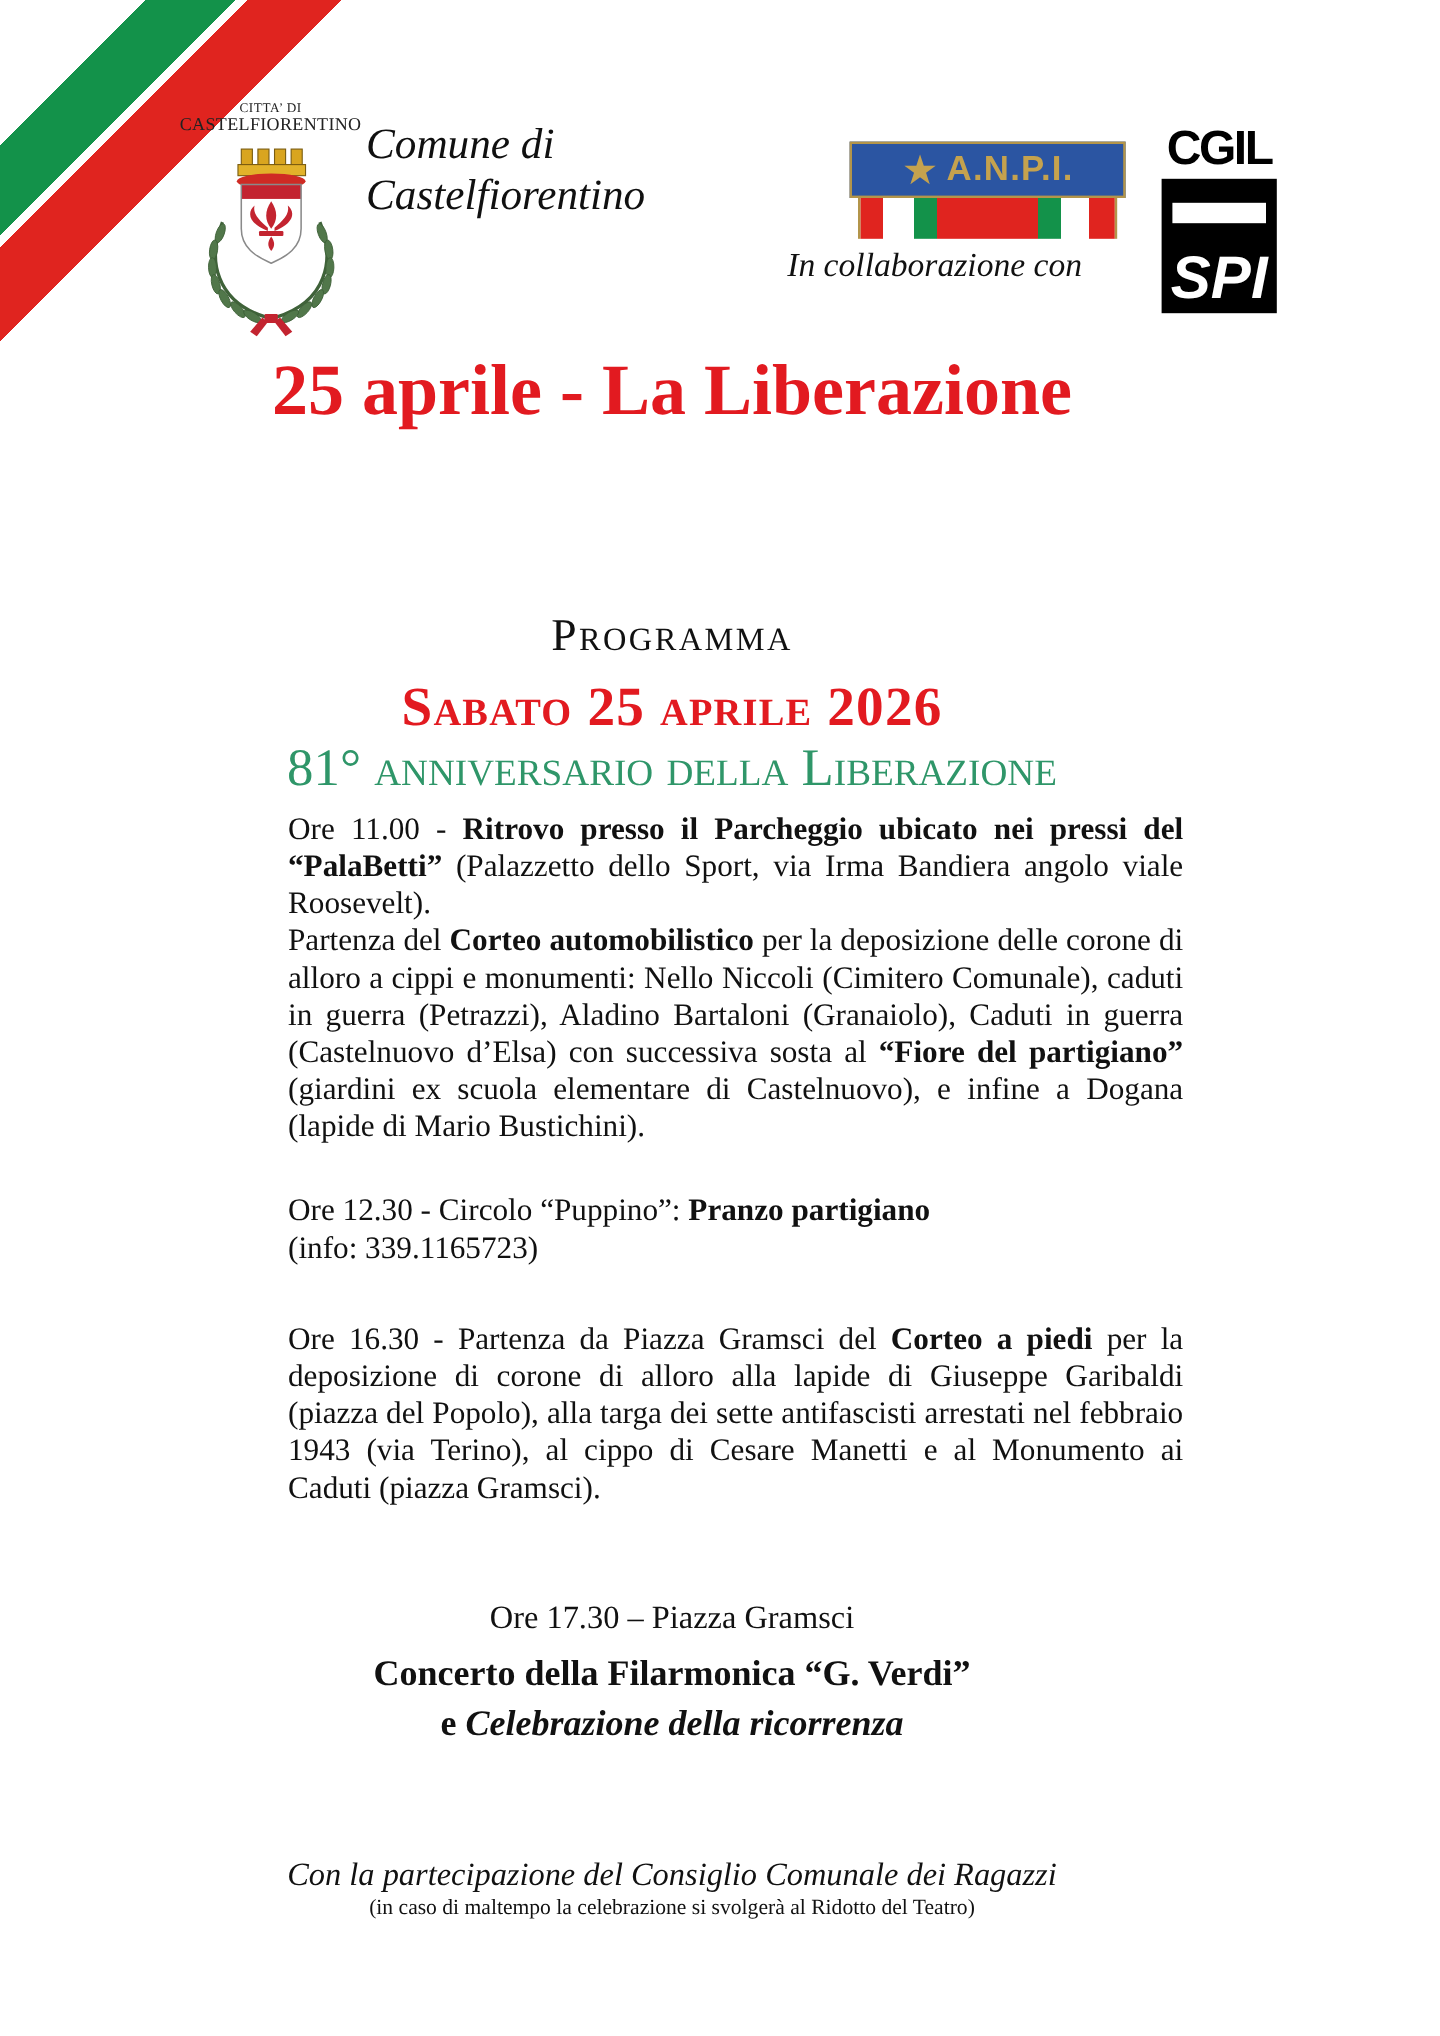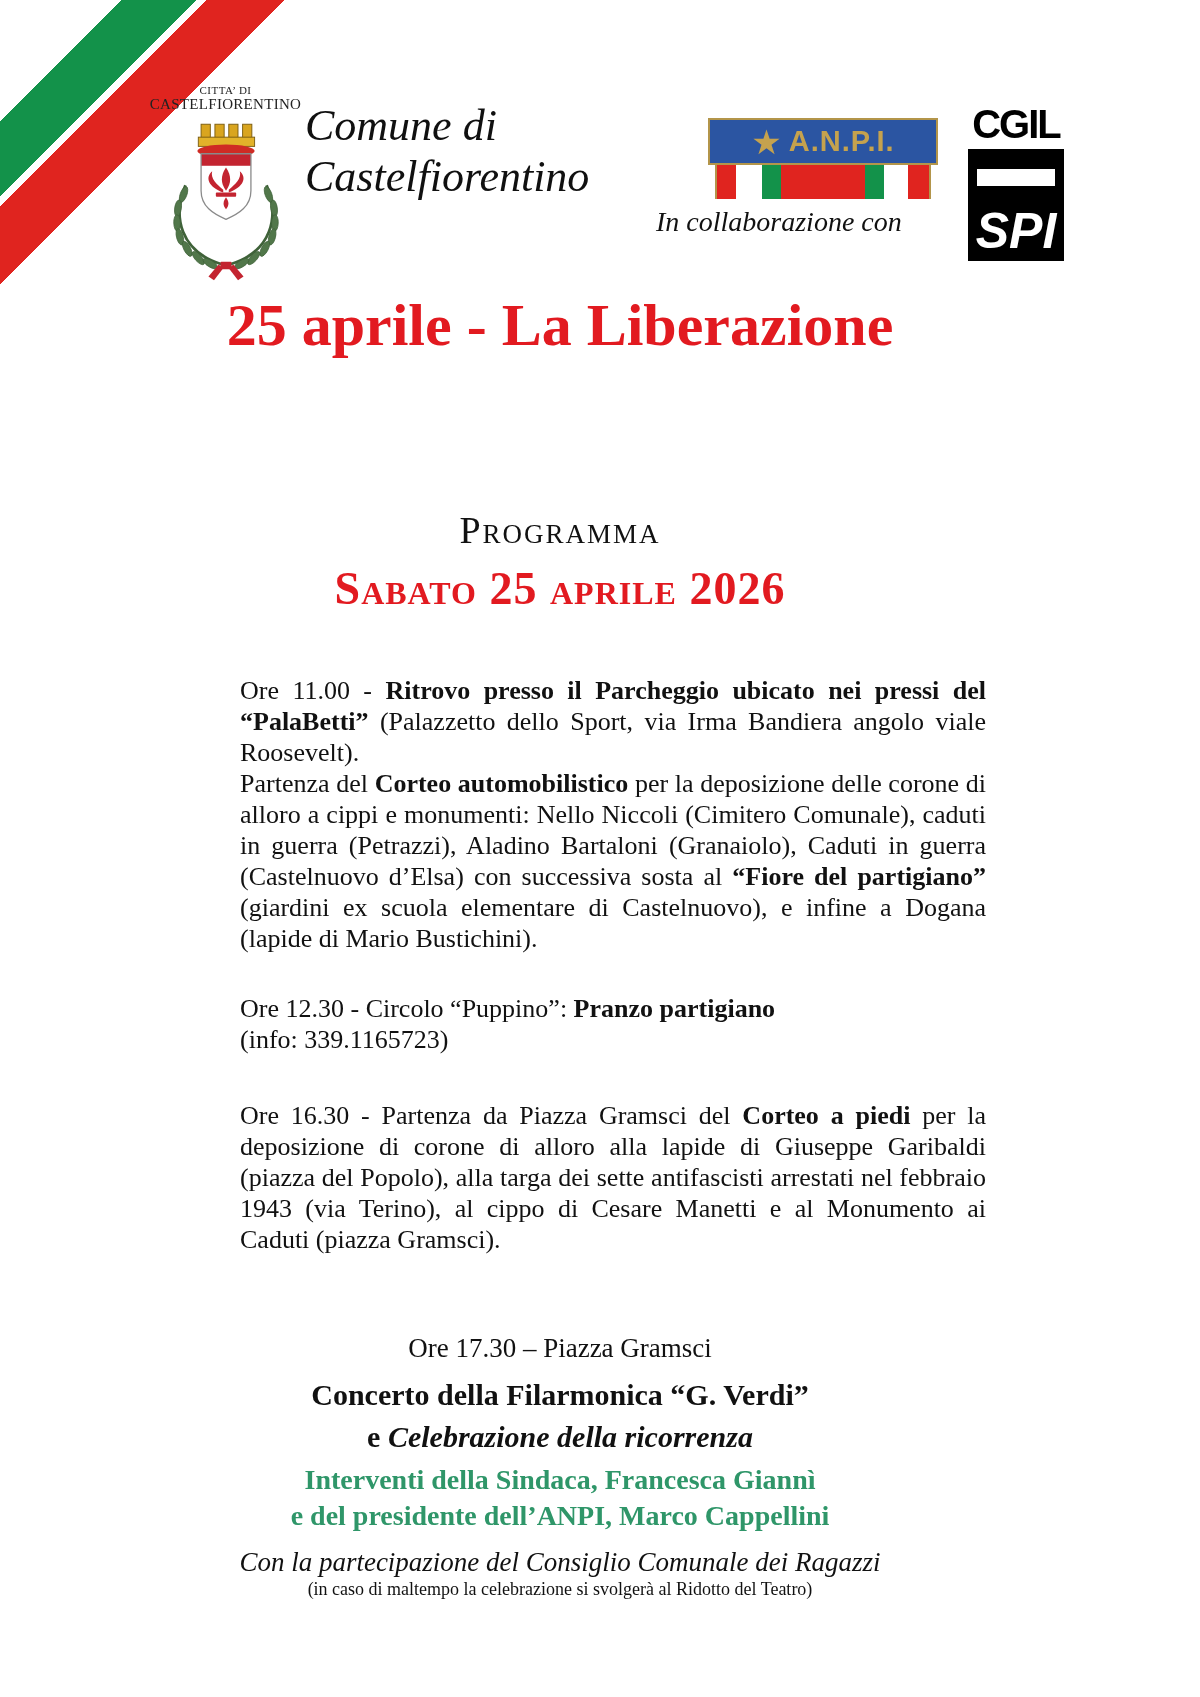--- a/index.html
+++ b/index.html
@@ -21,21 +21,21 @@
   }
 
   
   .crest-block { position:absolute; left:143px; top:84px; width:165px; text-align:center; }
   .crest-city1 { font-size:11px; letter-spacing:.5px; color:#222; }
   .crest-city2 { font-size:15px; letter-spacing:.3px; color:#222; }
   .crest-svg { width:150px; height:168px; margin-top:2px; }
 
   .comune {
     position:absolute; left:305px; top:100px;
-    font-style:italic; font-size:44px; line-height:1.16; color:#101010;
+    font-style:italic; font-size:36px; line-height:1.16; color:#101010;
   }
 
   
   .anpi-logo { position:absolute; left:708px; top:118px; width:230px; }
   .anpi-box {
     box-sizing:border-box; height:47px; background:#2b55a2; border:2px solid #b3954a;
     display:flex; align-items:center; justify-content:center; gap:7px;
   }
   .anpi-star { color:#c5a24e; font-size:34px; line-height:1; font-family:"DejaVu Sans", sans-serif; }
   .anpi-name {
@@ -178,39 +178,36 @@
       <div class="spi-bar"></div>
       <div class="spi-name">SPI</div>
     </div>
   </div>
 
   <div class="cblock main-title">25 aprile - La Liberazione</div>
 
 
   <div class="cblock programma">Programma</div>
   <div class="cblock sabato">Sabato 25 aprile 2026</div>
+  <div class="cblock anniversario">81° anniversario della Liberazione</div>
 
   <div class="body-text">
     <p><span>Ore 11.00 - </span><b>Ritrovo presso il Parcheggio ubicato nei pressi del “PalaBetti”</b><span> (Palazzetto dello Sport, via Irma Bandiera angolo viale Roosevelt).</span></p>
     <p><span>Partenza del </span><b>Corteo automobilistico</b><span> per la deposizione delle corone di alloro a cippi e monumenti: Nello Niccoli (Cimitero Comunale), caduti in guerra (Petrazzi), Aladino Bartaloni (Granaiolo), Caduti in guerra (Castelnuovo d’Elsa) con successiva sosta al </span><b>“Fiore del partigiano”</b><span> (giardini ex scuola elementare di Castelnuovo), e infine a Dogana (lapide di Mario Bustichini).</span></p>
     <p class="gap-a"><span>Ore 12.30 - Circolo “Puppino”: </span><b>Pranzo partigiano</b></p>
     <p>(info: 339.1165723)</p>
     <p class="gap-b"><span>Ore 16.30 - Partenza da Piazza Gramsci del </span><b>Corteo a piedi</b><span> per la deposizione di corone di alloro alla lapide di Giuseppe Garibaldi (piazza del Popolo), alla targa dei sette antifascisti arrestati nel febbraio 1943 (via Terino), al cippo di Cesare Manetti e al Monumento ai Caduti (piazza Gramsci).</span></p>
   </div>
 
   <div class="cblock ore1730">Ore 17.30 – Piazza Gramsci</div>
 
   <div class="cblock concerto">
     <div>Concerto della Filarmonica “G. Verdi”</div>
     <div><span>e </span><span class="it">Celebrazione della ricorrenza</span></div>
   </div>
 
-  <div class="cblock interventi">
-    <div>Interventi della Sindaca, Francesca Giannì</div>
-    <div>e del presidente dell’ANPI, Marco Cappellini</div>
-  </div>
 
   <div class="cblock partecipazione">
     <div class="l1">Con la partecipazione del Consiglio Comunale dei Ragazzi</div>
     <div class="l2">(in caso di maltempo la celebrazione si svolgerà al Ridotto del Teatro)</div>
   </div>
 
 </div>
 
 </body></html>

